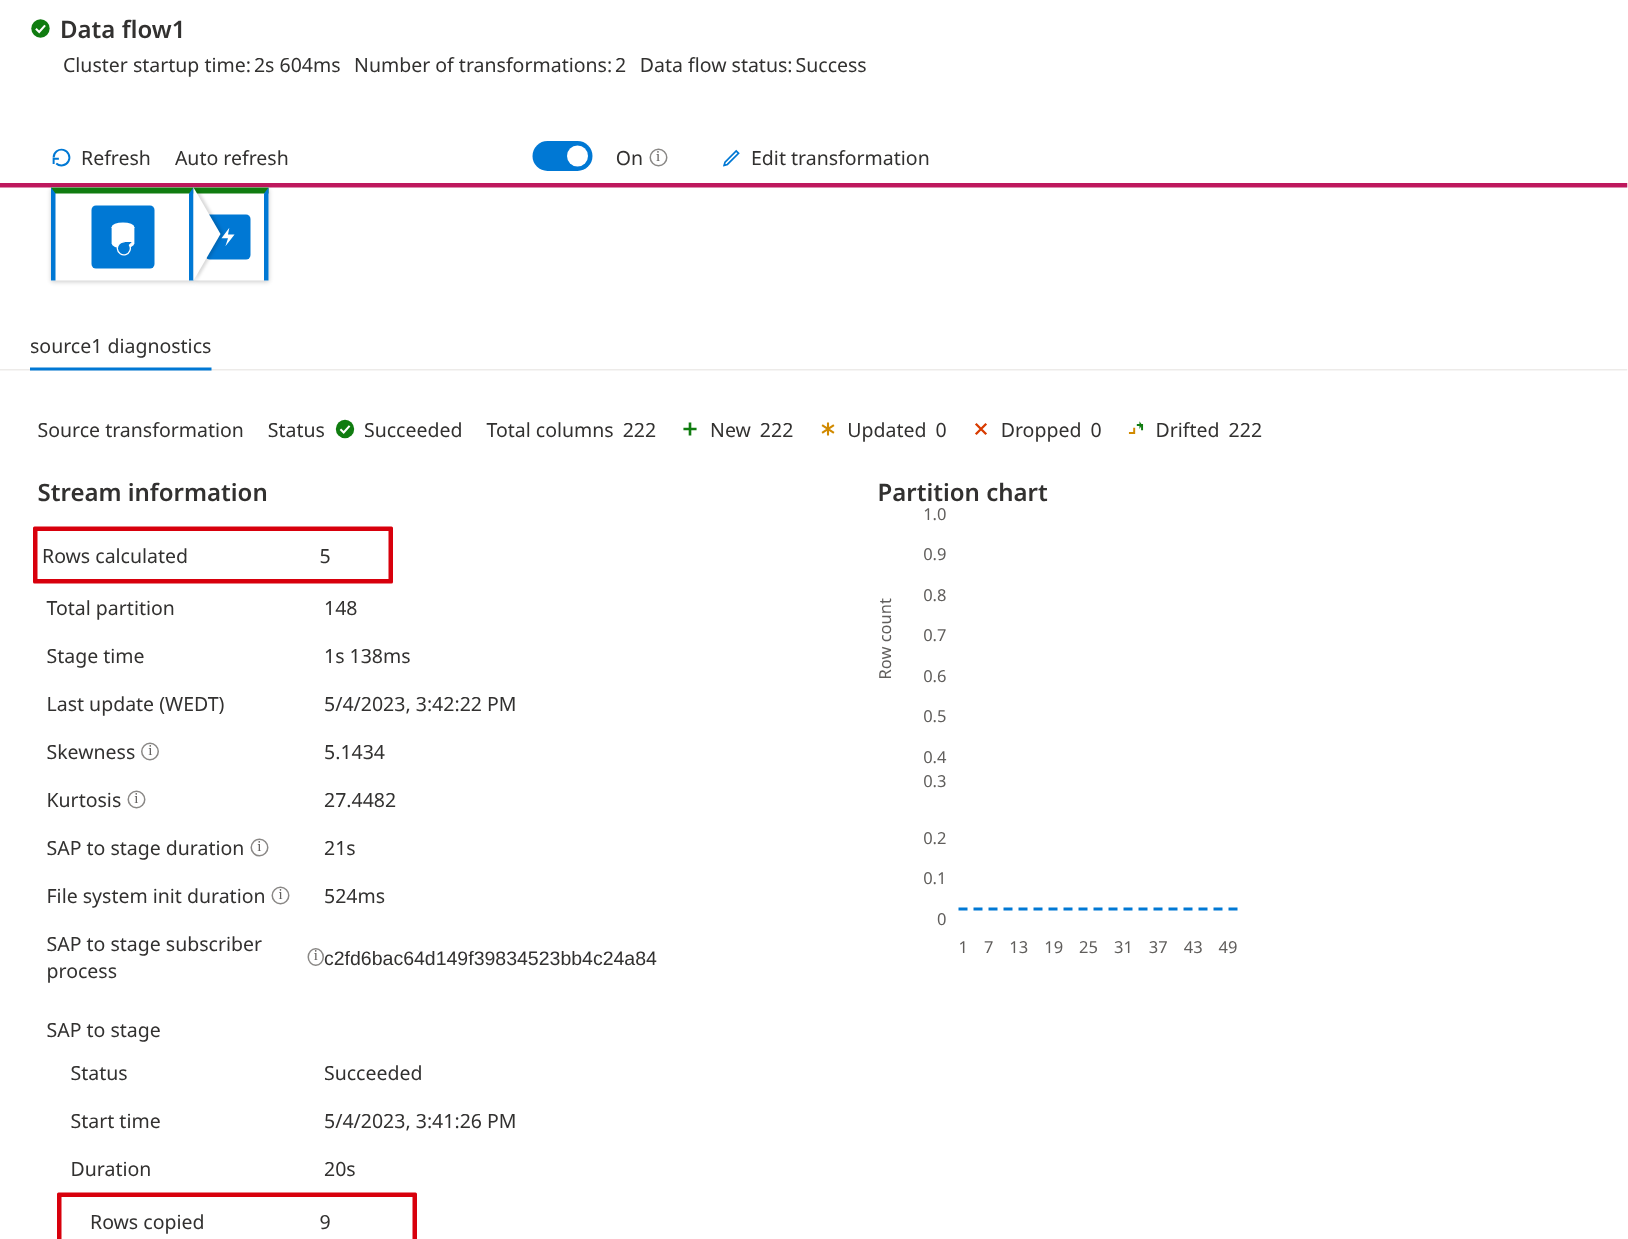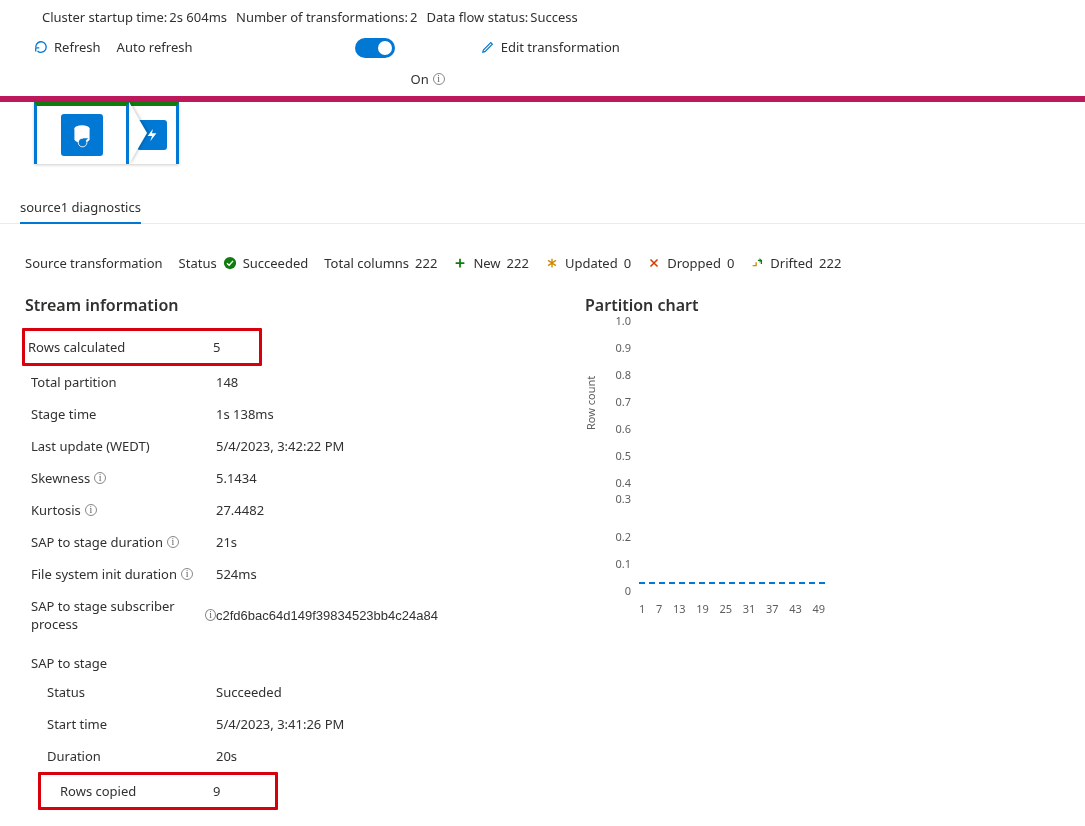--- a/index.html
+++ b/index.html
@@ -28,24 +28,24 @@
     align-items: center;
     gap: 9px;
     padding-left: 22px;
     font-size: 13px;
     color: #323130;
   }
   .meta-row .lbl { display: inline; }
   .meta-row .val { display: inline; margin-left: 2px; }
   .toolbar {
     display: flex;
-    align-items: flex-start;
+    align-items: flex-end;
     padding: 6px 20px 8px 34px;
     gap: 16px;
-    border-bottom: 6px solid #be185d;
+    border-bottom: 3px solid #be185d;
   }
   .refresh-btn {
     display: inline-flex;
     align-items: center;
     gap: 6px;
     color: #323130;
     cursor: pointer;
   }
   .auto-refresh-lbl { color: #323130; }
   .spacer-sm { width: 130px; }
@@ -231,20 +231,27 @@
     border-top: 2px dashed #0078d4;
   }
   svg.ico { width: 14px; height: 14px; }
   .blue { color: #0078d4; }
   .mono { font-family: "Segoe UI", sans-serif; }
 </style>
 </head>
 <body>
 
 <div class="header">
+  <div class="title-row">
+    <svg class="ico" viewBox="0 0 16 16">
+      <circle cx="8" cy="8" r="7" fill="#107c10"></circle>
+      <path d="M4.5 8.2 L7 10.6 L11.5 5.6" stroke="#fff" stroke-width="1.6" fill="none"></path>
+    </svg>
+    <span class="title">Data flow1</span>
+  </div>
   <div class="meta-row">
     <span><span class="lbl">Cluster startup time:</span><span class="val">2s 604ms</span></span>
     <span><span class="lbl">Number of transformations:</span><span class="val">2</span></span>
     <span><span class="lbl">Data flow status:</span><span class="val">Success</span></span>
   </div>
 </div>
 
 <div class="toolbar">
   <span class="refresh-btn">
     <svg class="ico blue" viewBox="0 0 16 16">

